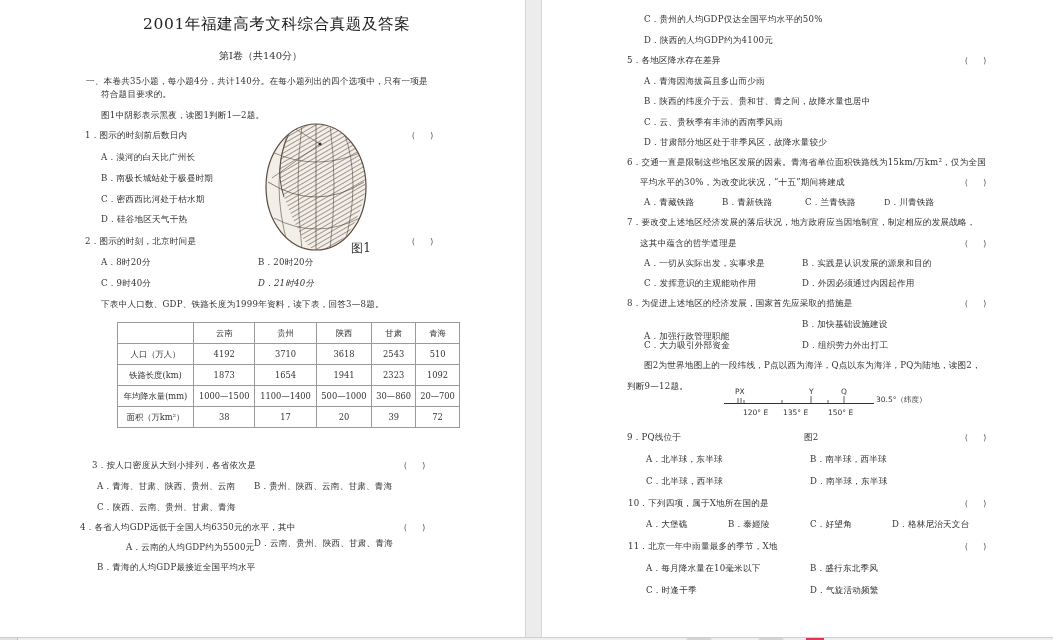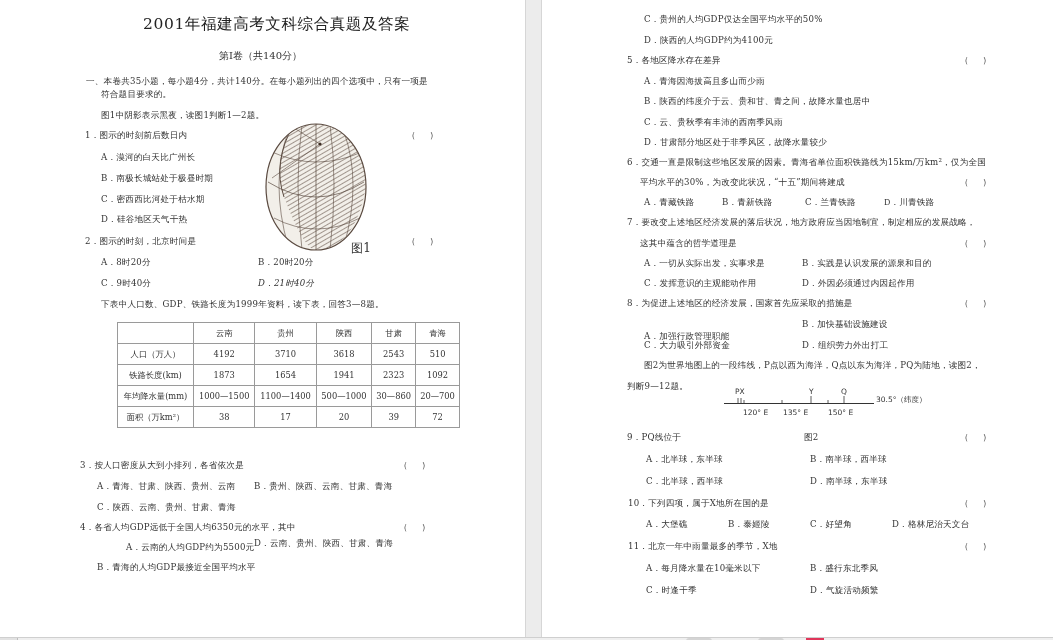--- a/index.html
+++ b/index.html
@@ -126,21 +126,21 @@
         <td class="rh">面积（万km²）</td>
         <td>38</td>
         <td>17</td>
         <td>20</td>
         <td>39</td>
         <td>72</td>
       </tr>
     </tbody>
       </table>
 
-    <div class="abs txt" style="left:80px; top:460px;text-align:center;">3．按人口密度从大到小排列，各省依次是</div>
+    <div class="abs txt" style="left:92px; top:460px;text-align:center;">3．按人口密度从大到小排列，各省依次是</div>
     <div class="abs paren" style="left:399px; top:460px;">（）</div>
     <div class="abs txt" style="left:97px; top:481px;">A．青海、甘肃、陕西、贵州、云南</div>
     <div class="abs txt" style="left:254px; top:481px;">B．贵州、陕西、云南、甘肃、青海</div>
     <div class="abs txt" style="left:97px; top:502px;">C．陕西、云南、贵州、甘肃、青海</div>
     <div class="abs txt" style="left:254px; top:502px;margin-top:36px;">D．云南、贵州、陕西、甘肃、青海</div>
 
     <div class="abs txt" style="left:80px; top:522px;">4．各省人均GDP远低于全国人均6350元的水平，其中</div>
     <div class="abs paren" style="left:399px; top:522px;">（）</div>
     <div class="abs txt" style="left:95px; top:542px;margin-left:31px;">A．云南的人均GDP约为5500元</div>
     <div class="abs txt" style="left:97px; top:562px;">B．青海的人均GDP最接近全国平均水平</div>

